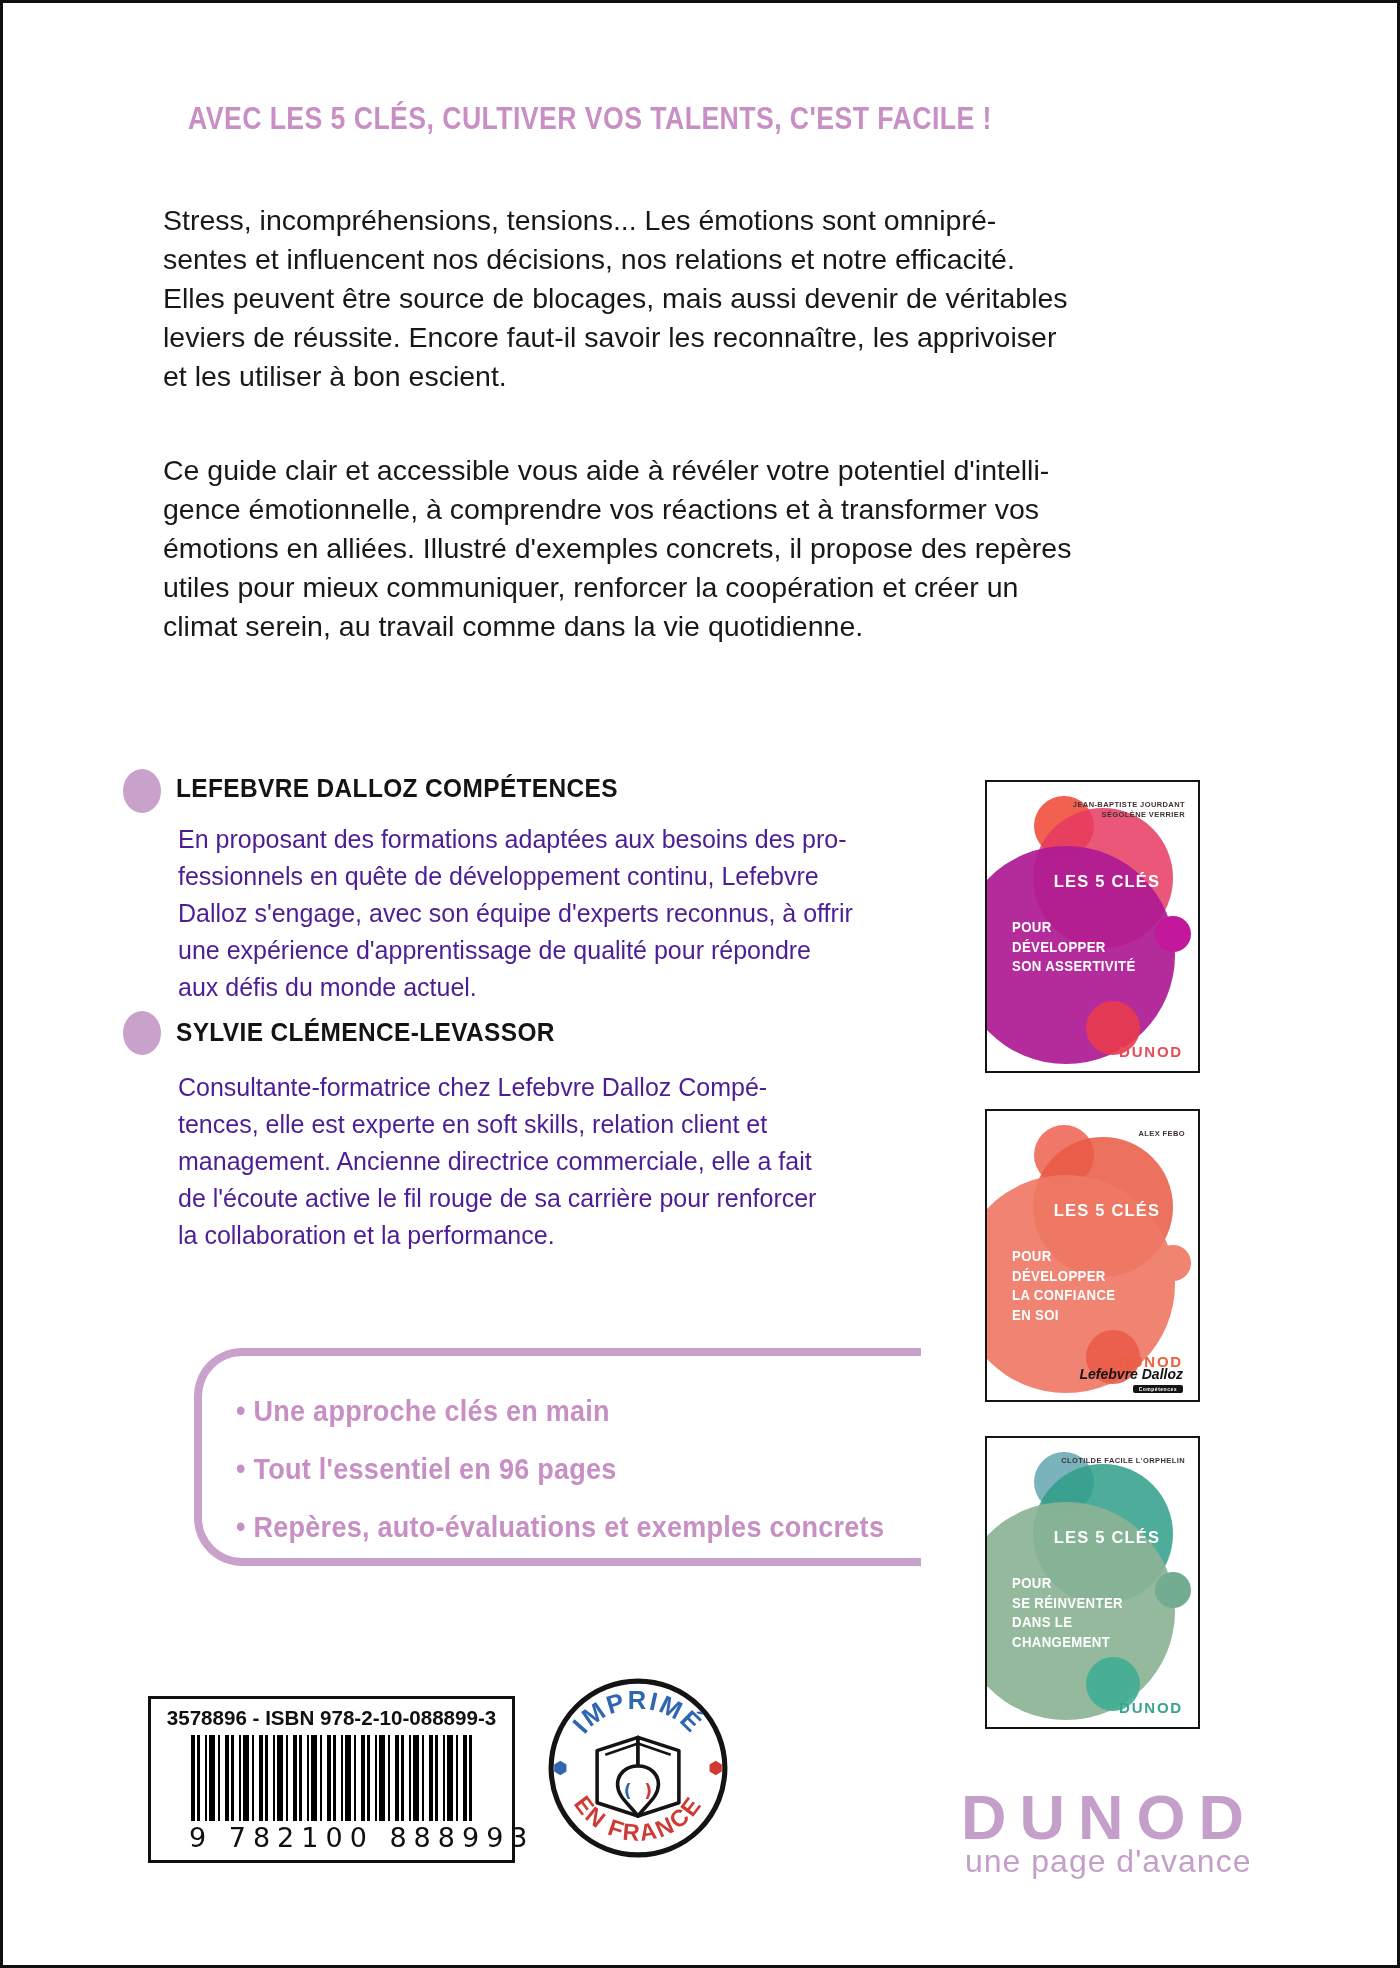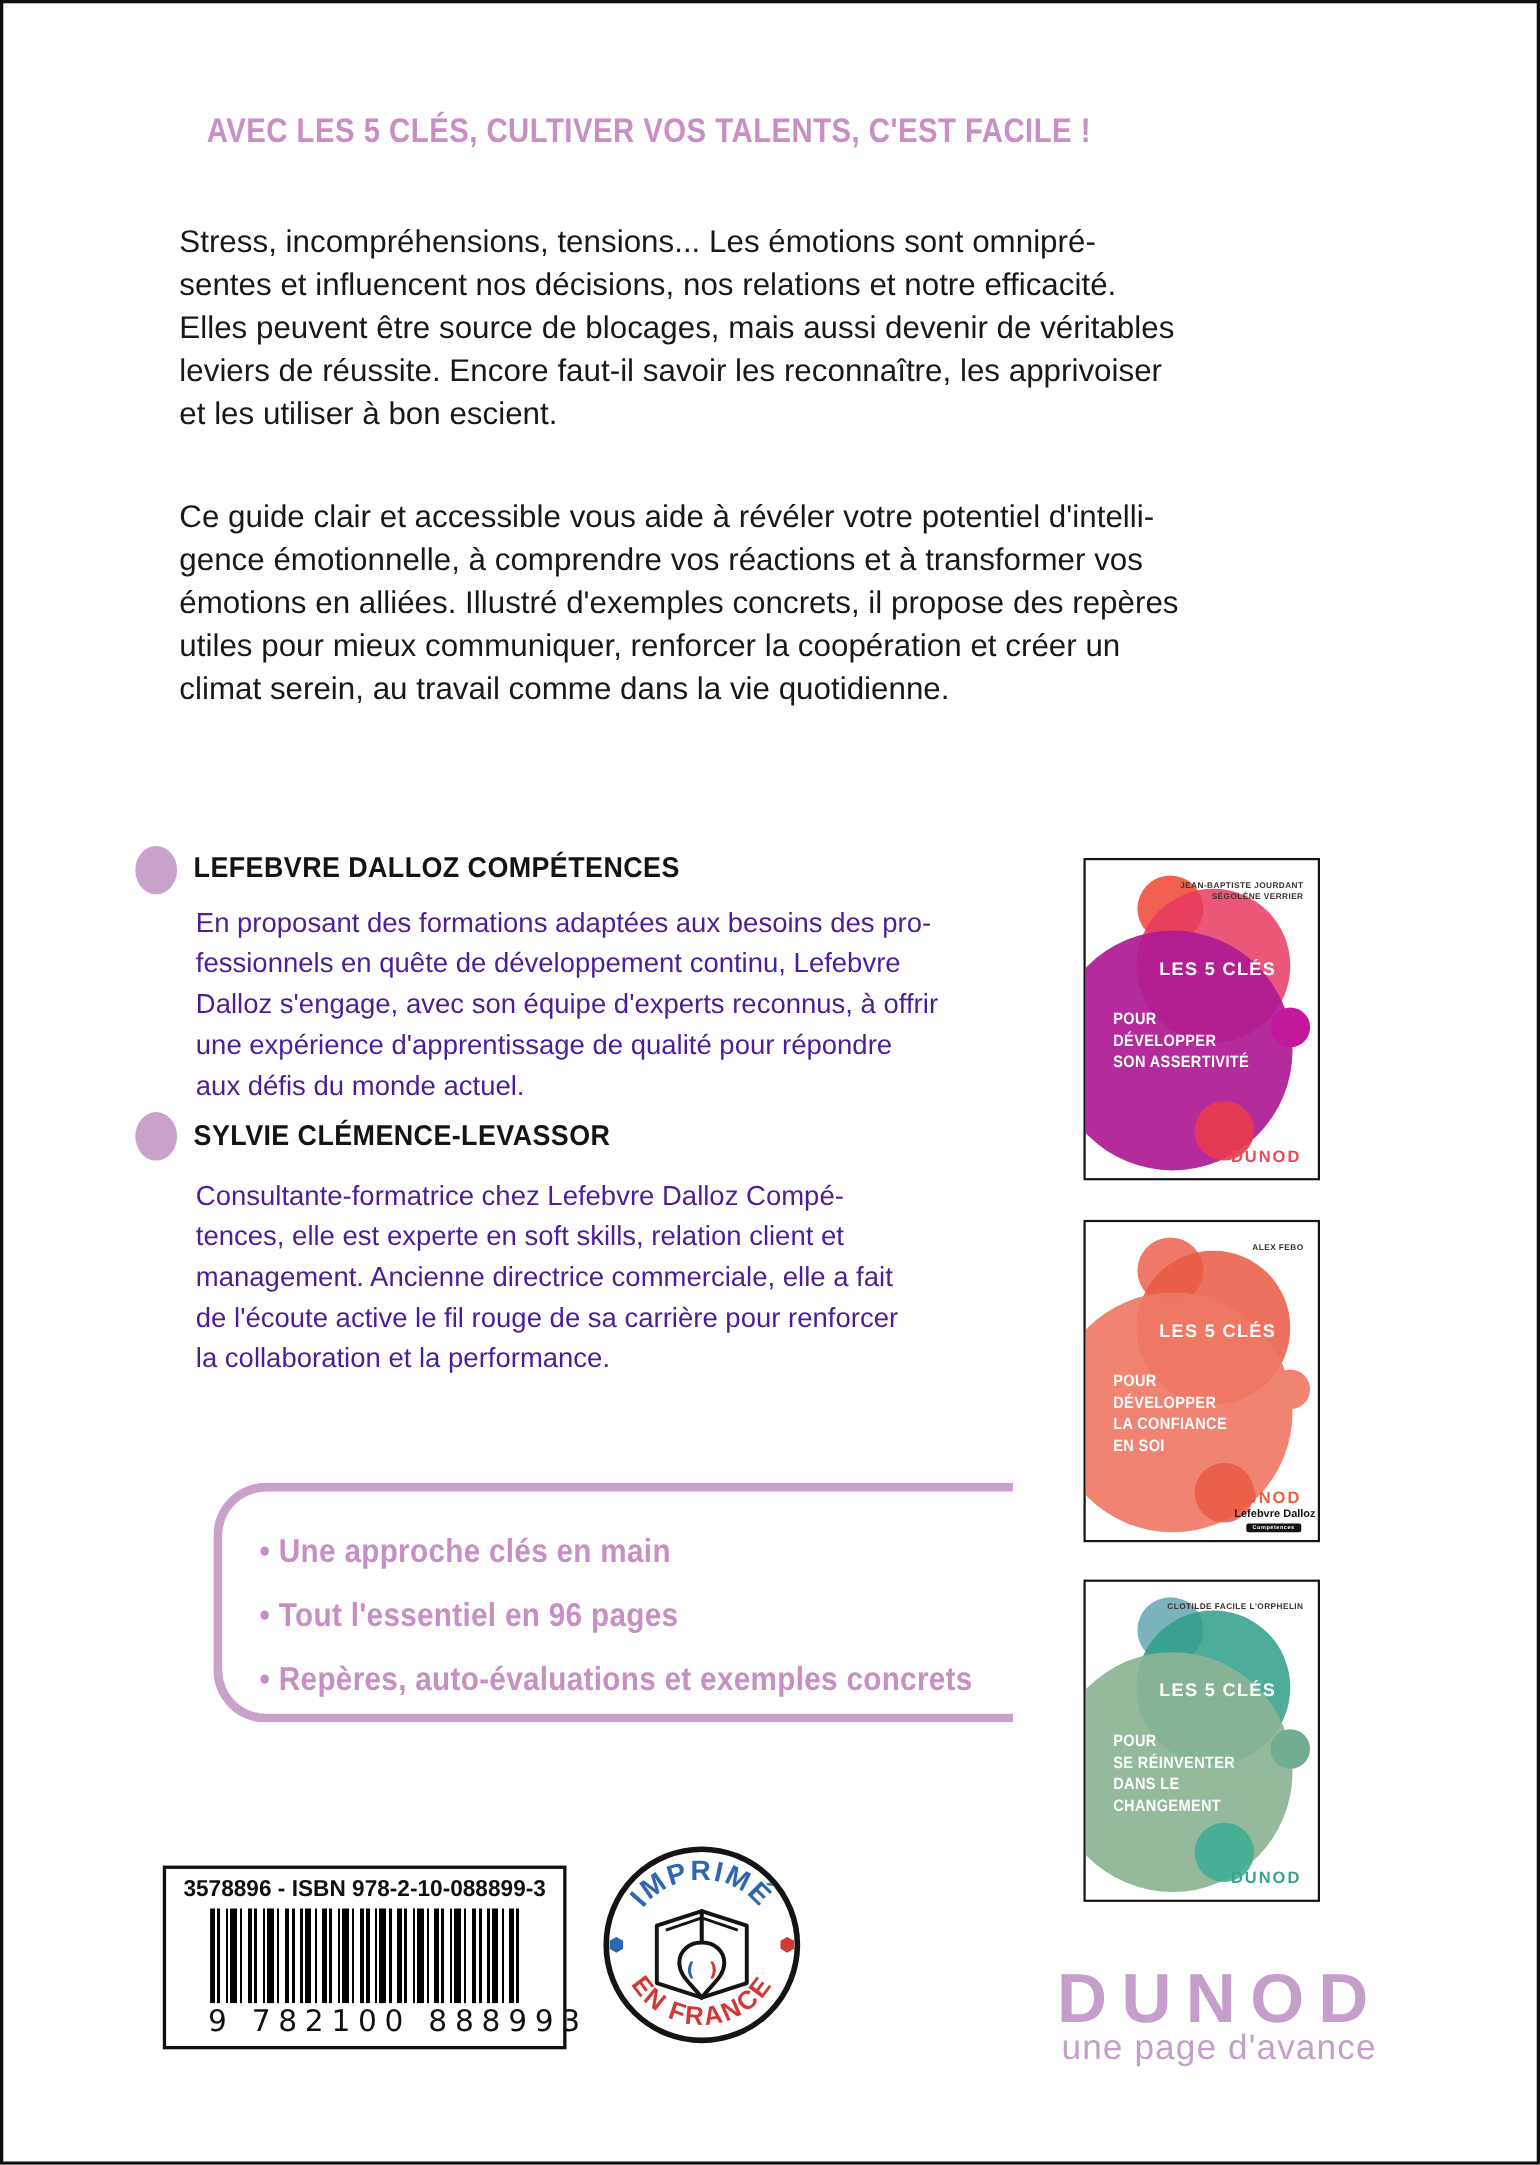--- a/index.html
+++ b/index.html
@@ -70,22 +70,22 @@
     position:absolute;left:25px;top:135px;color:#fff;
     font-size:15px;font-weight:800;line-height:19.5px;letter-spacing:.4px;
     transform:scaleX(.88);transform-origin:left top;white-space:pre;
   }
   .cover-logo{
     position:absolute;right:15px;bottom:11px;
     font-size:15px;font-weight:800;letter-spacing:1.8px;white-space:pre;
   }
   #cover2 .cover-logo{bottom:30px;}
   .imprint-name{
-    position:absolute;right:2px;bottom:18px;color:#141414;
-    font-size:10px;font-weight:800;white-space:pre;
+    position:absolute;right:15px;bottom:18px;color:#141414;
+    font-size:14px;font-weight:800;white-space:pre;font-style:italic;
   }
   .imprint-badge{
     position:absolute;right:15px;bottom:7px;background:#141414;color:#fff;
     font-size:5px;font-weight:700;padding:1px 6px;border-radius:2px;
     letter-spacing:.5px;white-space:pre;
   }
   
   .barcode{
     position:absolute;left:145px;top:1693px;width:367px;height:167px;
     border:3px solid #101010;box-sizing:border-box;background:#fff;text-align:center;

